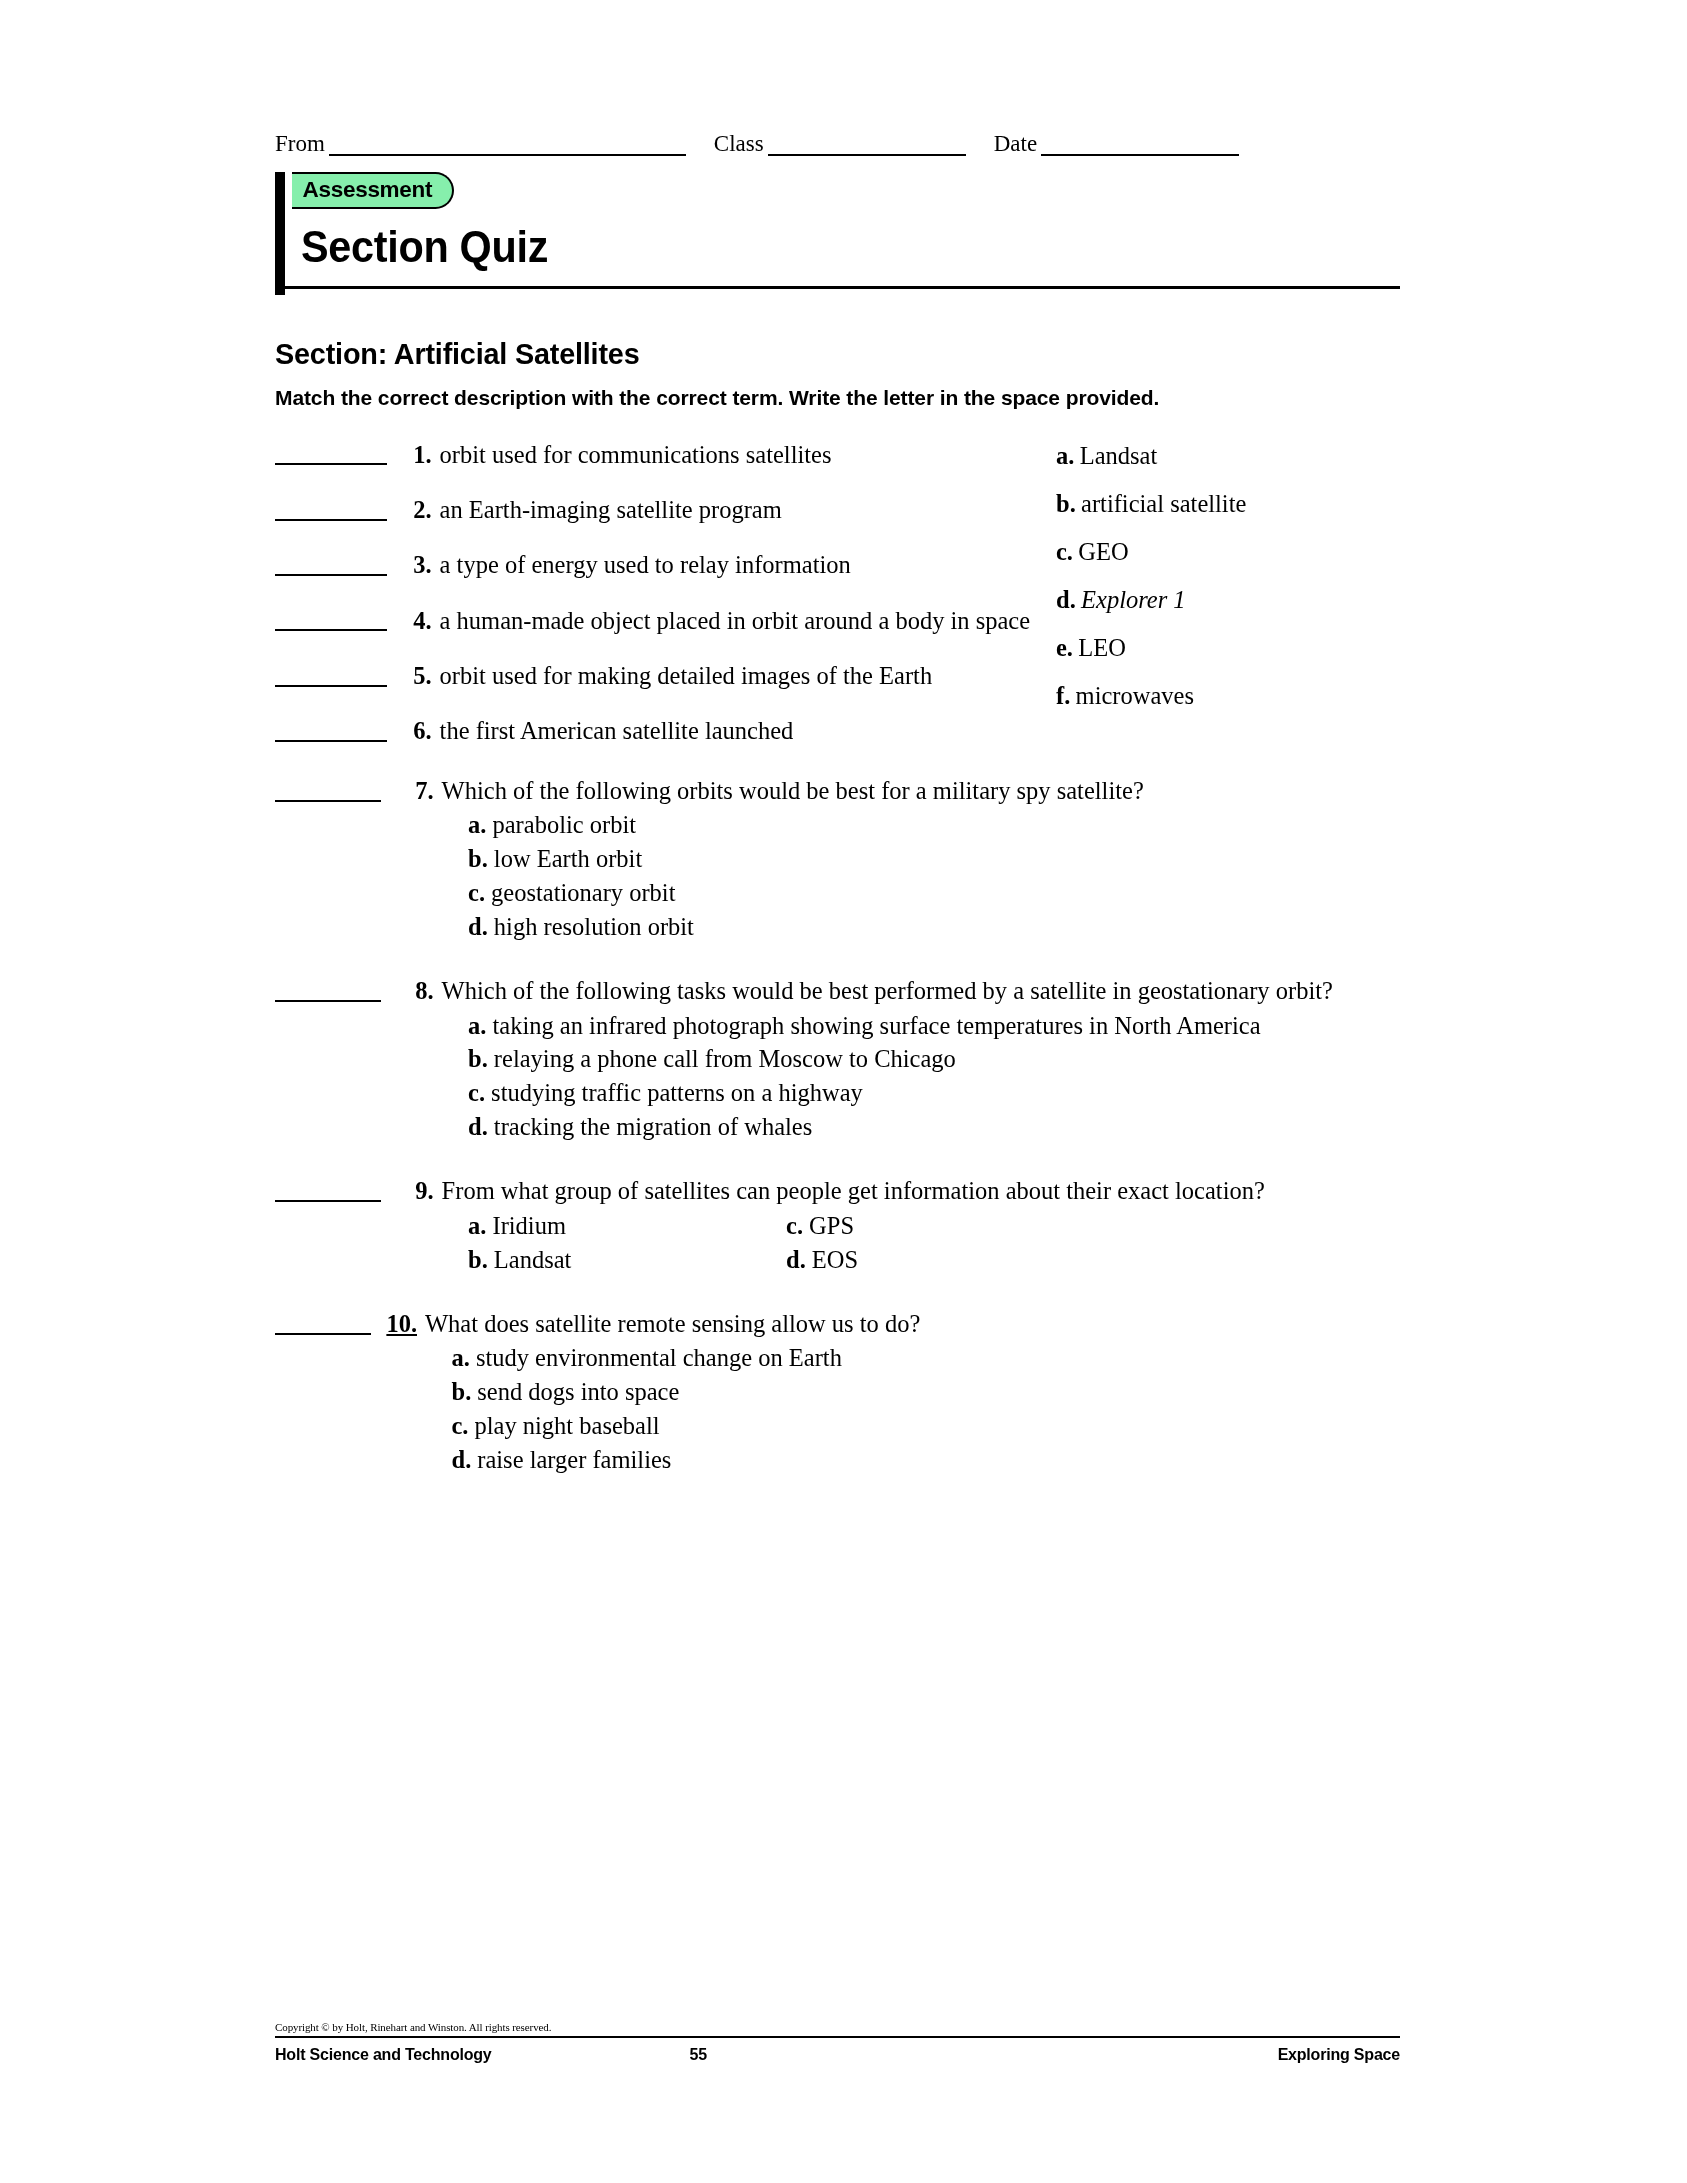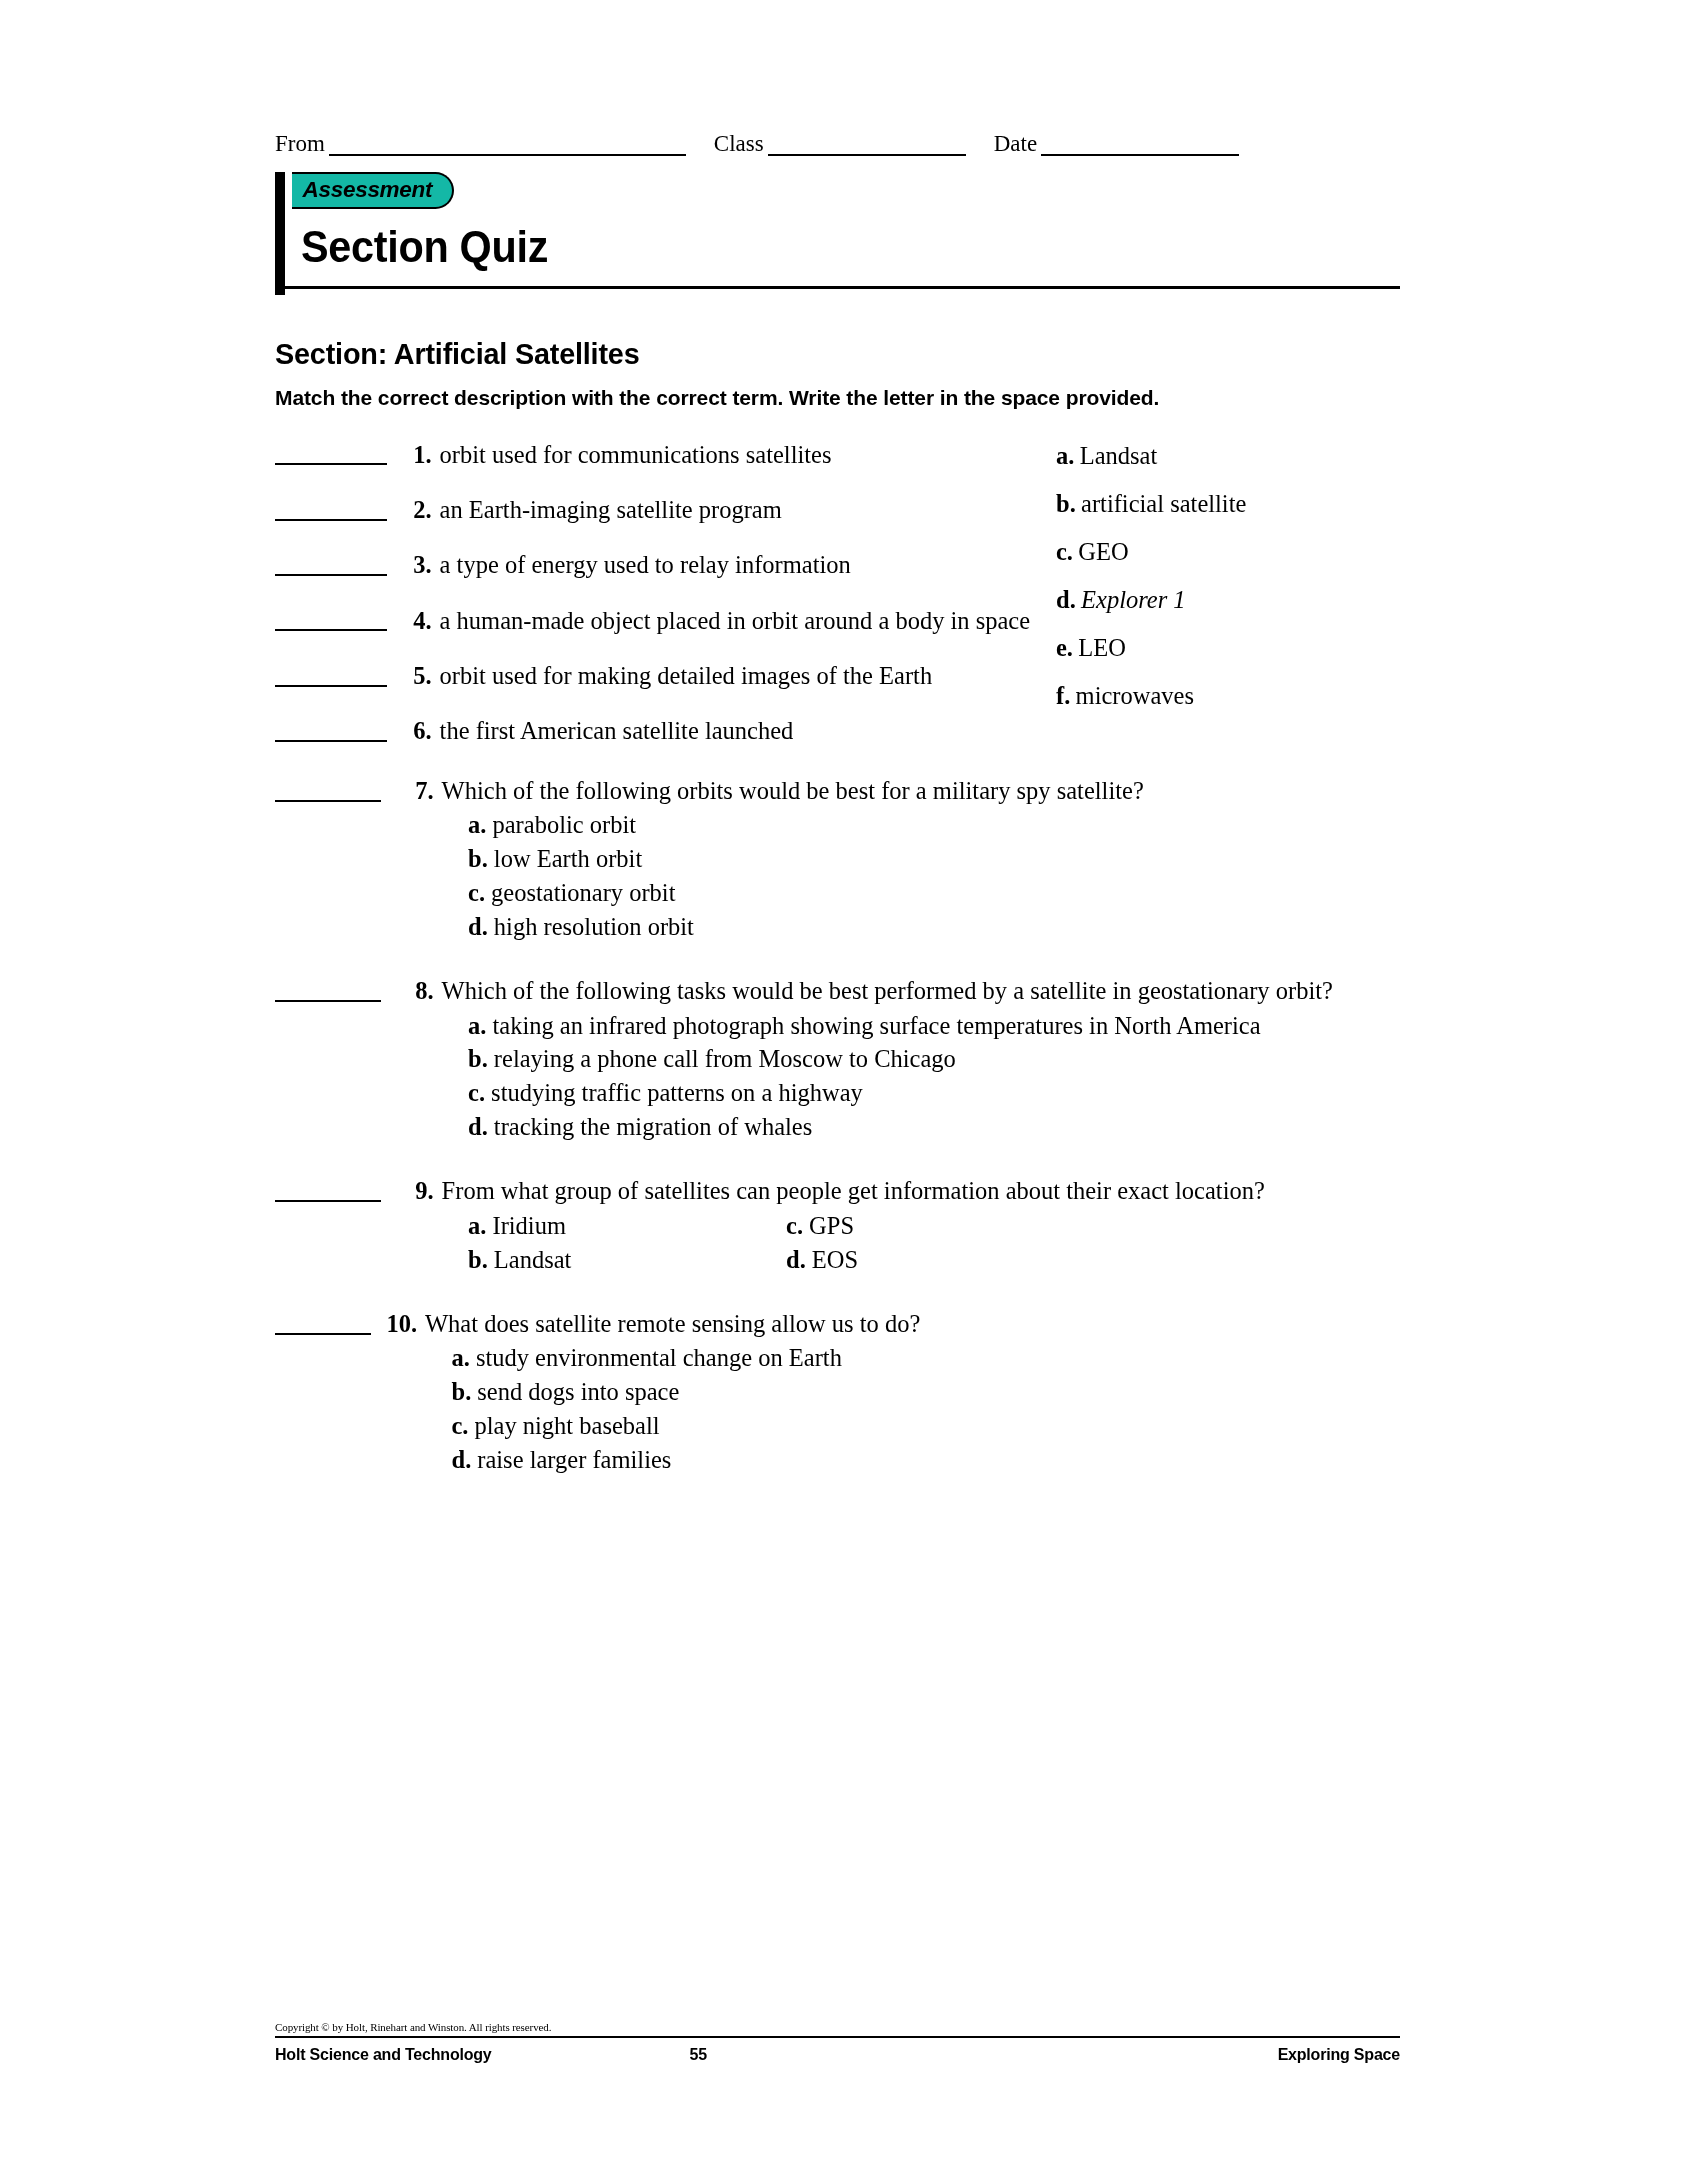--- a/index.html
+++ b/index.html
@@ -70,22 +70,21 @@
     display: inline-block;
     border: 2px solid #000;
     border-left: none;
     border-radius: 0 26.5px 26.5px 0;
     padding: 3.3px 20px 4.6px 10.6px;
     font-family: "Liberation Sans", "DejaVu Sans", sans-serif;
     font-weight: bold;
     font-size: 22.5px;
     line-height: 1.12;
     letter-spacing: -0.3px;
-    background: #14b8a6;
-    font-style: italic;
+    background: #86efac;
   }
   .quiz-title {
     font-family: "Liberation Sans", "DejaVu Sans", sans-serif;
     font-weight: bold;
     font-size: 44px;
     line-height: 1;
     letter-spacing: -0.3px;
     margin: 16px 0 0 9.3px;
     transform: scaleX(0.94);
     transform-origin: left center;
@@ -381,21 +380,21 @@
             <span class="mc-option"><span class="mc-opt-letter">a.</span><span>Iridium</span></span>
             <span class="mc-option"><span class="mc-opt-letter">c.</span><span>GPS</span></span>
             <span class="mc-option"><span class="mc-opt-letter">b.</span><span>Landsat</span></span>
             <span class="mc-option"><span class="mc-opt-letter">d.</span><span>EOS</span></span>
           </span>
         </span>
       </div>
 
       <div class="mc-item">
         <span class="mc-blank tight"></span>
-        <span class="mc-num" style="padding-left:0;">10.</span>
+        <span class="mc-num" style="padding-left:0;text-decoration:underline;">10.</span>
         <span class="mc-body">
           <span class="mc-stem" style="display:block;">What does satellite remote sensing allow us to do?</span>
           <span class="mc-options" style="display:block;padding-left:26.5px;">
             <span class="mc-option" style="display:block;"><span class="mc-opt-letter">a.</span><span>study environmental change on Earth</span></span>
             <span class="mc-option" style="display:block;"><span class="mc-opt-letter">b.</span><span>send dogs into space</span></span>
             <span class="mc-option" style="display:block;"><span class="mc-opt-letter">c.</span><span>play night baseball</span></span>
             <span class="mc-option" style="display:block;"><span class="mc-opt-letter">d.</span><span>raise larger families</span></span>
           </span>
         </span>
       </div>

